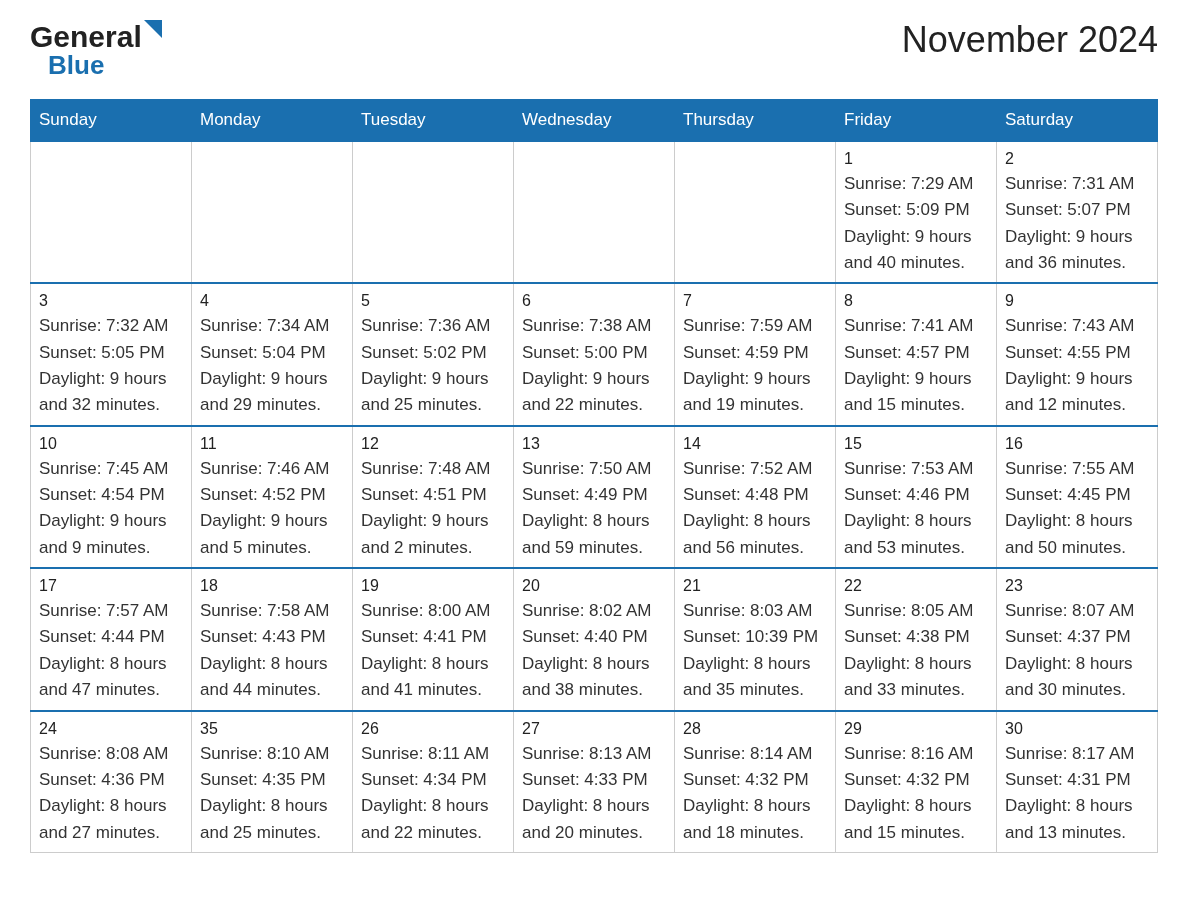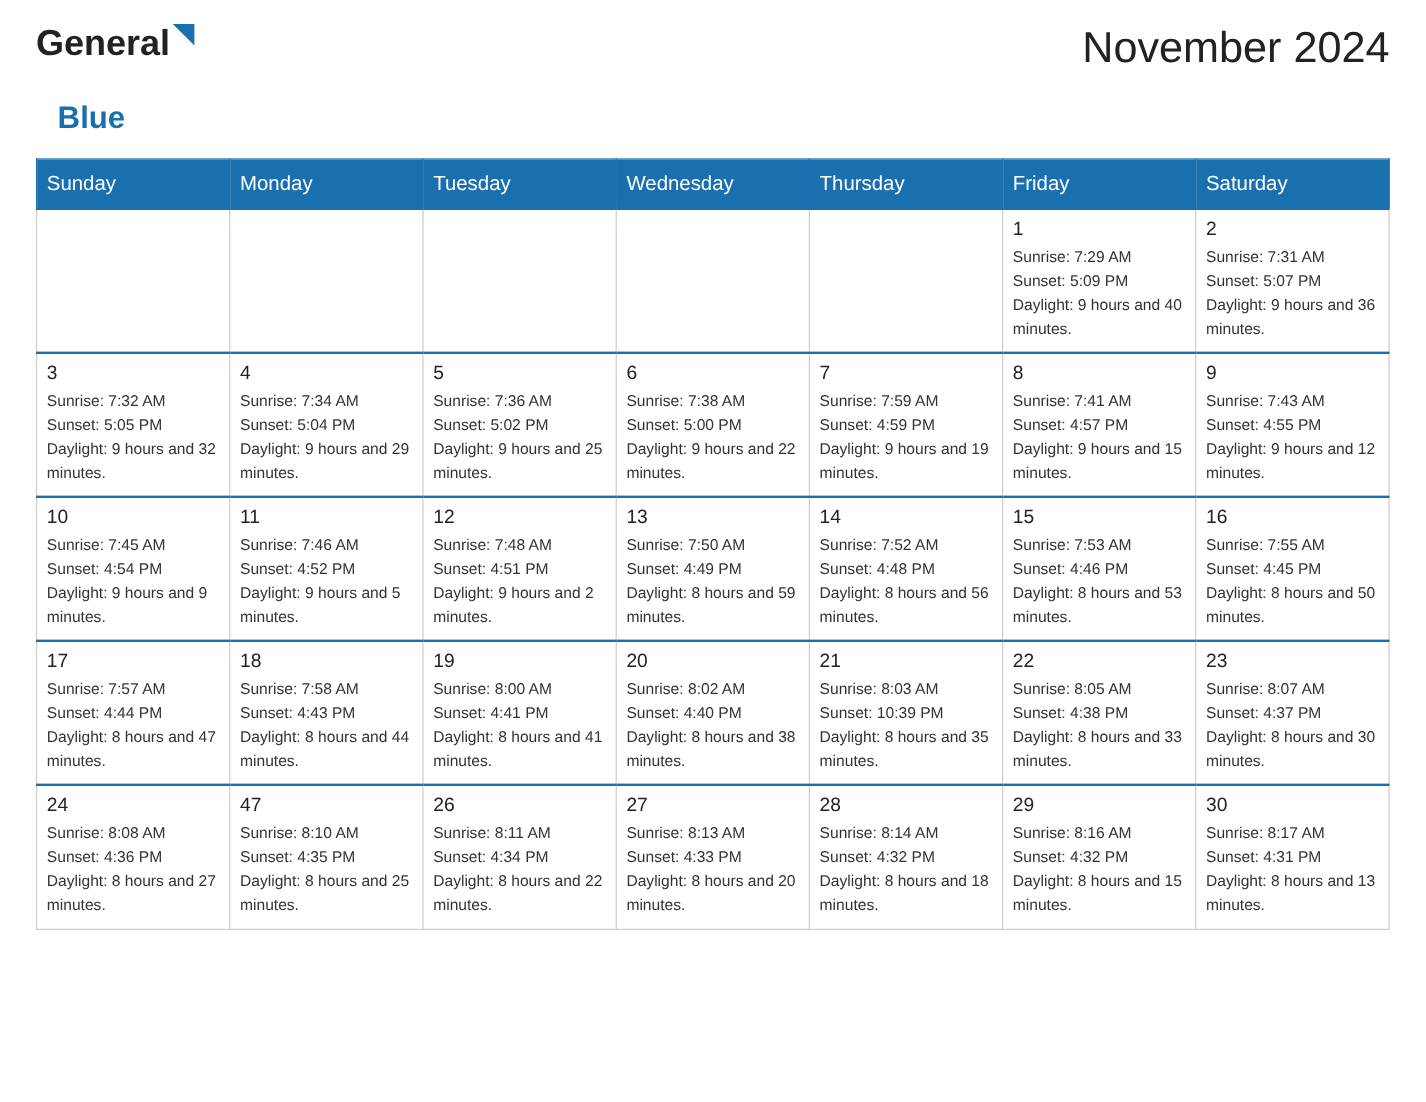--- a/index.html
+++ b/index.html
@@ -14,21 +14,20 @@
     #header {
       display: flex;
       justify-content: space-between;
       align-items: flex-start;
       margin-bottom: 18px;
     }
     #logo-area {
       display: flex;
       flex-direction: column;
       align-items: flex-start;
-      gap: 33px;
     }
     #title-area {
       text-align: right;
     }
     #month-title {
       font-size: 36px;
       font-weight: normal;
       color: #222;
       line-height: 1.1;
     }
@@ -61,21 +60,21 @@
       min-height: 90px;
       height: 120px;
     }
     .day-number {
       font-size: 16px;
       color: #222;
       font-weight: normal;
       margin-bottom: 3px;
     }
     .day-info {
-      font-size: 13px;
+      font-size: 17px;
       color: #333;
       line-height: 1.55;
     }
     tbody tr td:empty {
       background: #fff;
     }
   </style>
 </head>
 <body>
 
@@ -283,21 +282,21 @@
       </tr>
       <tr>
         <td>
           <div class="day-number">24</div>
           <div class="day-info">Sunrise: 8:08 AM
 Sunset: 4:36 PM
 Daylight: 8 hours
 and 27 minutes.</div>
         </td>
         <td>
-          <div class="day-number">47</div>
+          <div class="day-number">35</div>
           <div class="day-info">Sunrise: 8:10 AM
 Sunset: 4:35 PM
 Daylight: 8 hours
 and 25 minutes.</div>
         </td>
         <td>
           <div class="day-number">26</div>
           <div class="day-info">Sunrise: 8:11 AM
 Sunset: 4:34 PM
 Daylight: 8 hours

